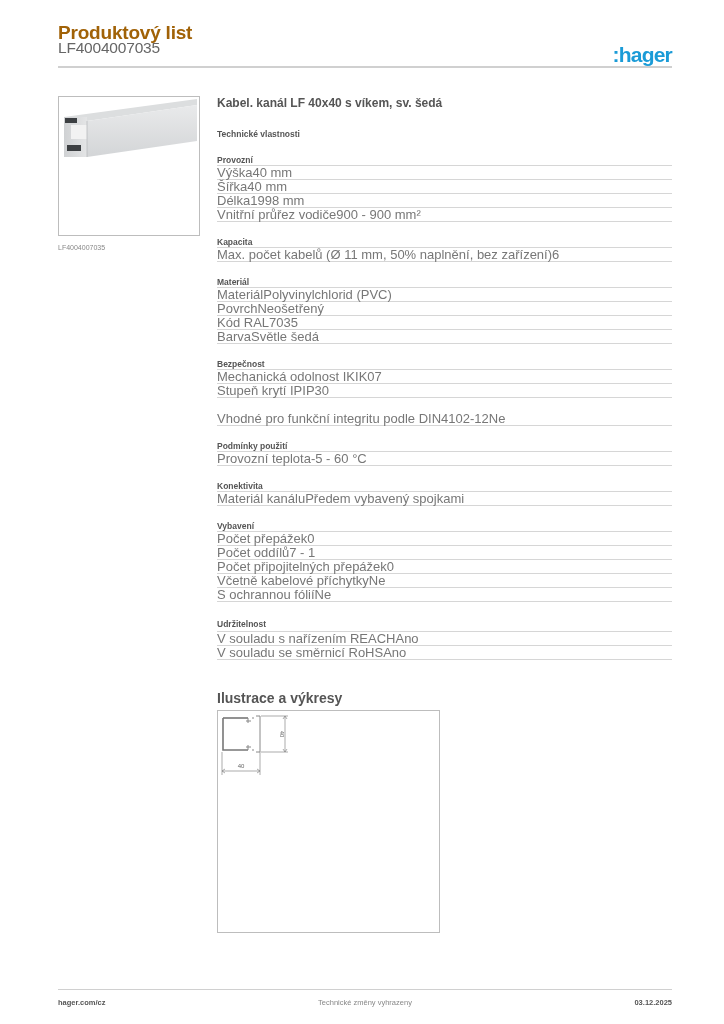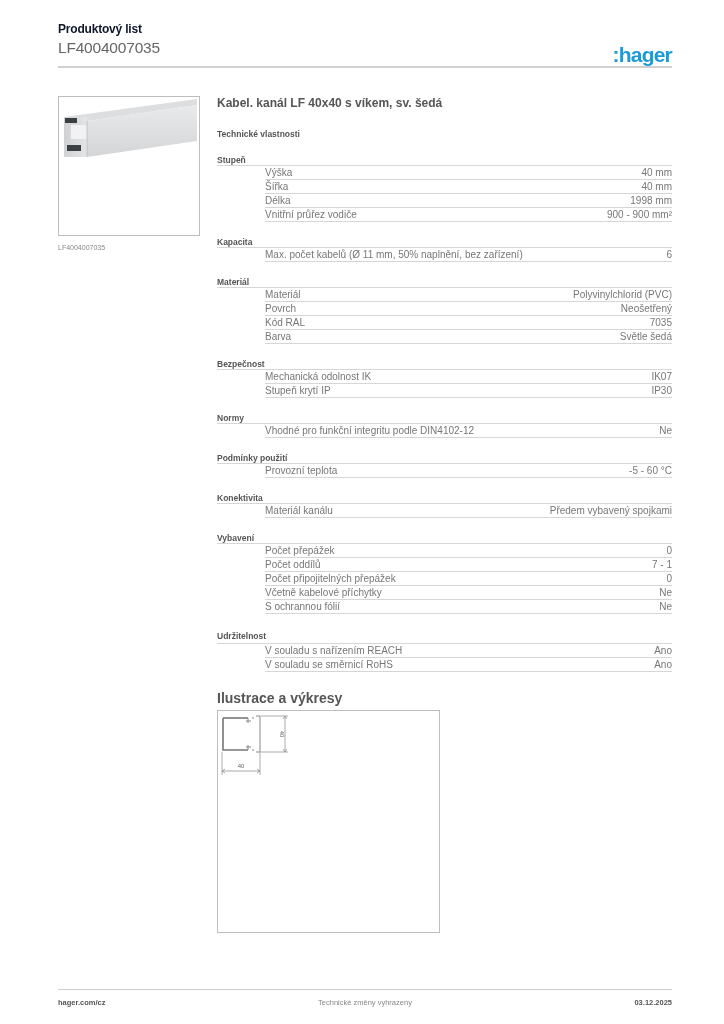--- a/index.html
+++ b/index.html
@@ -1,36 +1,36 @@
 <!DOCTYPE html>
 <html><head>
   <meta charset="utf-8">
   <style>
     * { margin: 0; padding: 0; box-sizing: border-box; }
     html, body { width: 724px; height: 1024px; background: #ffffff; overflow: hidden; }
     body { position: relative; font-family: "Liberation Sans", sans-serif; color: #555; }
 
     .header { position: absolute; left: 58px; top: 22px; width: 614px; height: 48px; }
-    .header .title { position: absolute; left: 0; top: 0; font-size: 12px; font-weight: bold; color: #0f172a; letter-spacing: -0.2px; }
+    .header .title { position: absolute; left: 0; top: 0; font-size: 19px; font-weight: bold; color: #a16207; letter-spacing: -0.2px; }
     .header .code { position: absolute; left: 0; top: 17px; font-size: 15.5px; color: #666; letter-spacing: -0.2px; }
     .logo { position: absolute; right: 0; top: 5px; font-size: 21px; font-weight: bold; color: #1a9bd7; letter-spacing: -0.8px; margin-top: 16px; }
     .header-rule { position: absolute; left: 58px; top: 66px; width: 614px; height: 2px; background: #d0d0d0; }
 
     .product-image { position: absolute; left: 58px; top: 96px; width: 142px; height: 140px; border: 1px solid #bdbdbd; background: #fff; }
     .product-image svg { position: absolute; left: 0; top: 0; }
     .image-caption { position: absolute; left: 58px; top: 244px; font-size: 7px; color: #888; }
 
     .main { position: absolute; left: 217px; top: 96px; width: 455px; }
     .product-name { font-size: 12px; font-weight: bold; color: #555; height: 12px; }
     .tech-title { margin-top: 21px; font-size: 8.5px; font-weight: bold; color: #555; height: 12px; }
 
     .section { margin-top: 14px; }
     .section.first { margin-top: 13px; }
     .section-title { font-size: 8.5px; font-weight: bold; color: #555; height: 12px; line-height: 12px; border-bottom: 1.5px solid #d6d6d6; }
-    .row { display: flex; justify-content: space-between; height: 14px; line-height: 13px; font-size: 10px; color: #777; border-bottom: 1.5px solid #d6d6d6; margin-left: 48px; }
+    .row { display: flex; height: 14px; line-height: 13px; font-size: 13px; color: #777; border-bottom: 1.5px solid #d6d6d6; }
     .row .label { white-space: nowrap; }
     .row .value { white-space: nowrap; text-align: right; }
 
     .illus-title { position: absolute; left: 217px; top: 690px; font-size: 14px; font-weight: bold; color: #555; }
     .drawing { position: absolute; left: 217px; top: 710px; width: 223px; height: 223px; border: 1px solid #bdbdbd; background: #fff; }
 
     .footer-rule { position: absolute; left: 58px; top: 989px; width: 614px; height: 1px; background: #d0d0d0; }
     .footer { position: absolute; left: 58px; top: 998px; width: 614px; height: 12px; font-size: 7.5px; }
     .footer .left { position: absolute; left: 0; top: 0; font-weight: bold; color: #555; }
     .footer .center { position: absolute; left: 0; right: 0; top: 0; text-align: center; color: #888; }
@@ -71,21 +71,21 @@
     <line x1="28" y1="24" x2="28" y2="60" stroke="#b8babc" stroke-width="0.8"></line>
   </svg>
 </div>
 <div class="image-caption">LF4004007035</div>
 
 <div class="main">
   <div class="product-name">Kabel. kanál LF 40x40 s víkem, sv. šedá</div>
   <div class="tech-title">Technické vlastnosti</div>
 
   <div class="section first">
-    <div class="section-title">Stupeň</div>
+    <div class="section-title">Provozní</div>
     <div class="row">
         <span class="label">Výška</span>
         <span class="value">40 mm</span>
       </div>
     <div class="row">
         <span class="label">Šířka</span>
         <span class="value">40 mm</span>
       </div>
     <div class="row">
         <span class="label">Délka</span>
@@ -131,21 +131,20 @@
         <span class="label">Mechanická odolnost IK</span>
         <span class="value">IK07</span>
       </div>
     <div class="row">
         <span class="label">Stupeň krytí IP</span>
         <span class="value">IP30</span>
       </div>
   </div>
 
   <div class="section">
-    <div class="section-title">Normy</div>
     <div class="row">
         <span class="label">Vhodné pro funkční integritu podle DIN4102-12</span>
         <span class="value">Ne</span>
       </div>
   </div>
 
   <div class="section">
     <div class="section-title">Podmínky použití</div>
     <div class="row">
         <span class="label">Provozní teplota</span>

